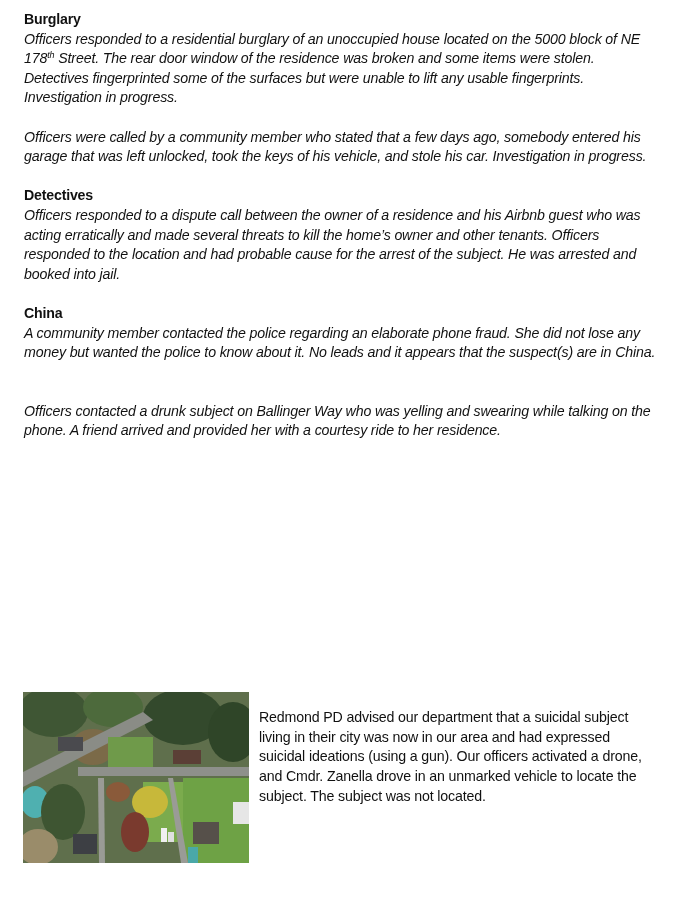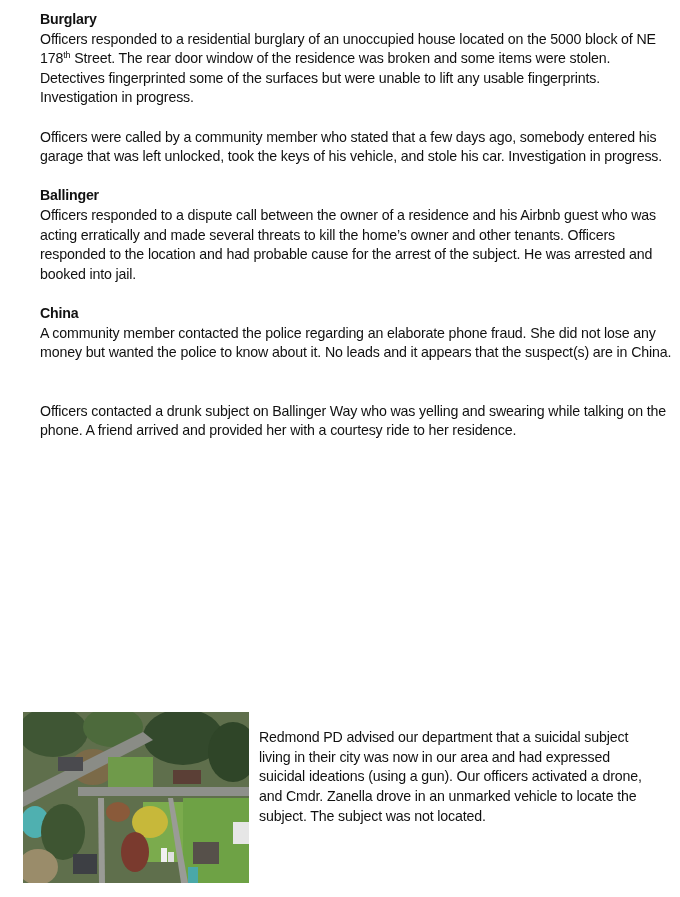--- a/index.html
+++ b/index.html
@@ -1,45 +1,45 @@
 <!DOCTYPE html>
 <html><head>
   <meta charset="utf-8">
   <style>
     html, body { margin: 0; padding: 0; background: #ffffff; }
     body {
       width: 680px; height: 897px; overflow: hidden; position: relative;
       font-family: "Liberation Sans", sans-serif; color: #111111;
     }
-    .page { position: absolute; left: 40px; top: 10px; width: 636px; }
-    .para { font-size: 14.2px; line-height: 19.6px; margin: 0; letter-spacing: -0.15px; }
+    .page { position: absolute; left: 24px; top: 10px; width: 636px; }
+    .para { font-size: 14.2px; line-height: 19.6px; margin: 0; letter-spacing: -0.15px; font-style: italic; }
     .heading { font-weight: bold; font-size: 14.2px; line-height: 19.6px; margin: 0; letter-spacing: -0.2px; }
     .gap { height: 19.6px; }
     sup { font-size: 9px; line-height: 0; vertical-align: 5px; }
-    .photo-row { position: absolute; left: 23px; top: 712px; width: 640px; height: 172px; }
+    .photo-row { position: absolute; left: 23px; top: 692px; width: 640px; height: 172px; }
     .photo {
       position: absolute; left: 0; top: 0; width: 226px; height: 171px; overflow: hidden;
       background: #6d7a58;
     }
     .photo-text {
       position: absolute; left: 236px; top: 2px; width: 400px;
       font-size: 14.2px; line-height: 19.6px; letter-spacing: -0.15px;
     }
   </style>
 </head>
 <body>
 
 <div class="page">
   <p class="heading">Burglary</p>
   <p class="para"><span>Officers responded to a residential burglary of an unoccupied house located on the 5000 block of NE 178</span><sup>th</sup><span> Street. The rear door window of the residence was broken and some items were stolen. Detectives fingerprinted some of the surfaces but were unable to lift any usable fingerprints. Investigation in progress.</span></p>
   <div class="gap"></div>
   <p class="para">Officers were called by a community member who stated that a few days ago, somebody entered his garage that was left unlocked, took the keys of his vehicle, and stole his car. Investigation in progress.</p>
   <div class="gap"></div>
 
-  <p class="heading">Ballinger</p>
+  <p class="heading">Detectives</p>
   <p class="para">Officers responded to a dispute call between the owner of a residence and his Airbnb guest who was acting erratically and made several threats to kill the home’s owner and other tenants. Officers responded to the location and had probable cause for the arrest of the subject. He was arrested and booked into jail.</p>
   <div class="gap"></div>
 
   <p class="heading">China</p>
   <p class="para">A community member contacted the police regarding an elaborate phone fraud. She did not lose any money but wanted the police to know about it. No leads and it appears that the suspect(s) are in China.</p>
   <div class="gap"></div>
 
   <div class="gap"></div>
 
   <p class="para">Officers contacted a drunk subject on Ballinger Way who was yelling and swearing while talking on the phone. A friend arrived and provided her with a courtesy ride to her residence.</p>

